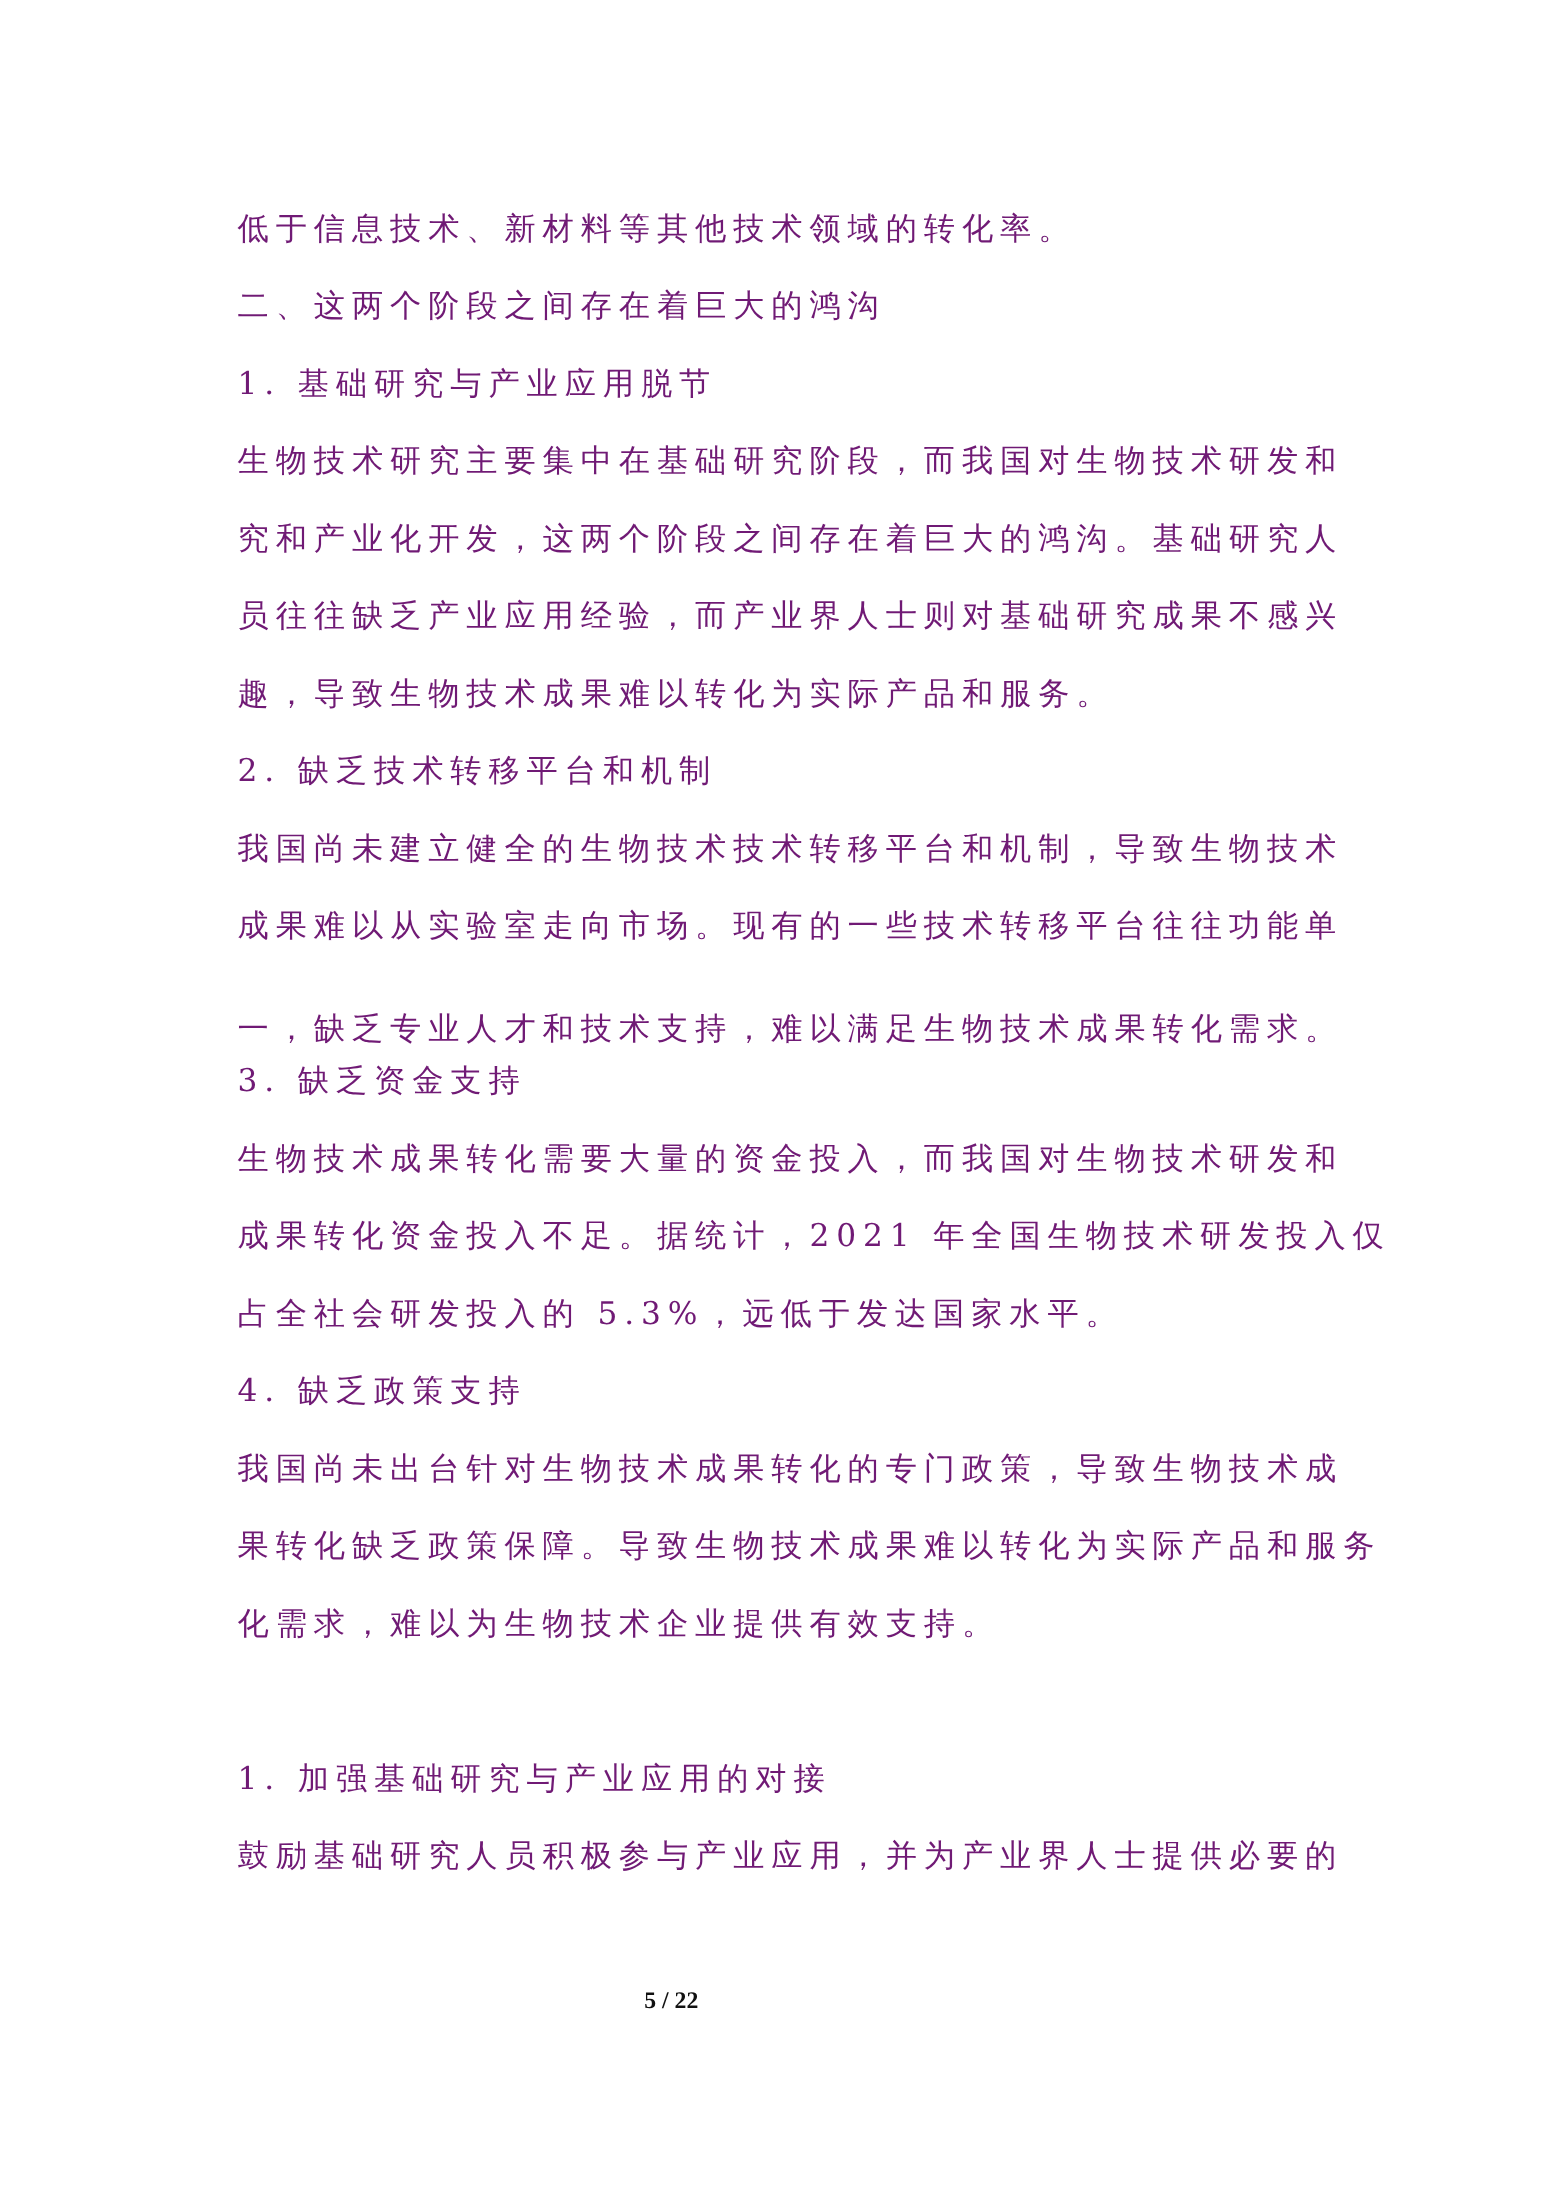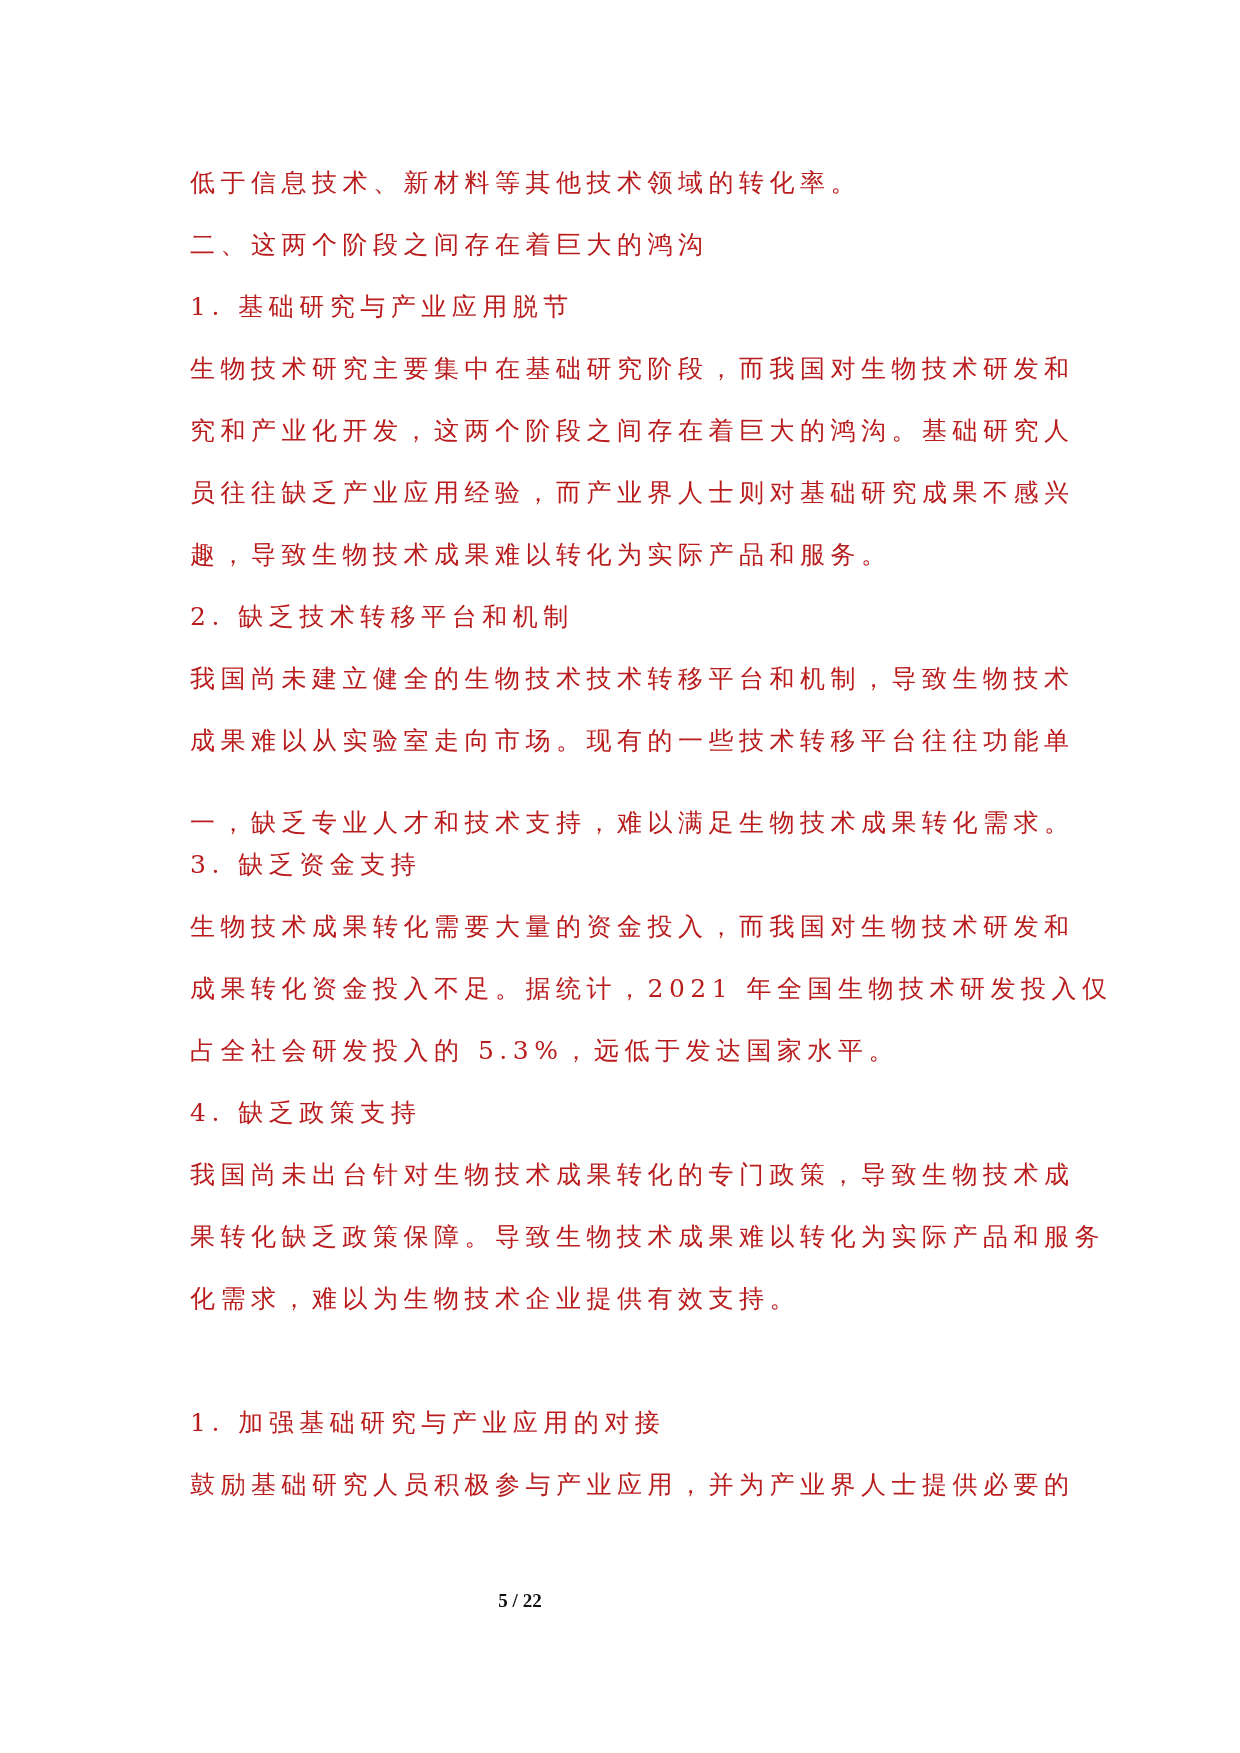--- a/index.html
+++ b/index.html
@@ -5,33 +5,34 @@
   html, body { margin: 0; padding: 0; background: #ffffff; }
   body { width: 1240px; height: 1753px; position: relative; overflow: hidden; }
   .page { position: absolute; left: 0; top: 0; width: 1240px; height: 1753px; background: #fff; }
   .line {
     position: absolute;
     left: 190px;
     width: 880px;
     font-family: "DejaVu Serif", "Liberation Serif", serif;
     font-size: 25px;
     letter-spacing: 5.5px;
-    color: #b91c1c;
+    color: #701a75;
     white-space: nowrap;
     line-height: 34px;
   }
   .footer {
     position: absolute;
     left: 0; width: 1040px;
     top: 1590px;
     text-align: center;
     font-family: "Liberation Serif", "DejaVu Serif", serif;
     font-weight: bold;
     font-size: 19px;
     color: #111;
+    padding-left: 17px;
   }
 </style>
 </head>
 <body>
 
 <div class="page">
   <div class="line" style="top:166px">低于信息技术、新材料等其他技术领域的转化率。</div>
   <div class="line" style="top:228px">二、这两个阶段之间存在着巨大的鸿沟</div>
   <div class="line" style="top:290px">1. 基础研究与产业应用脱节</div>
   <div class="line" style="top:352px">生物技术研究主要集中在基础研究阶段，而我国对生物技术研发和</div>

